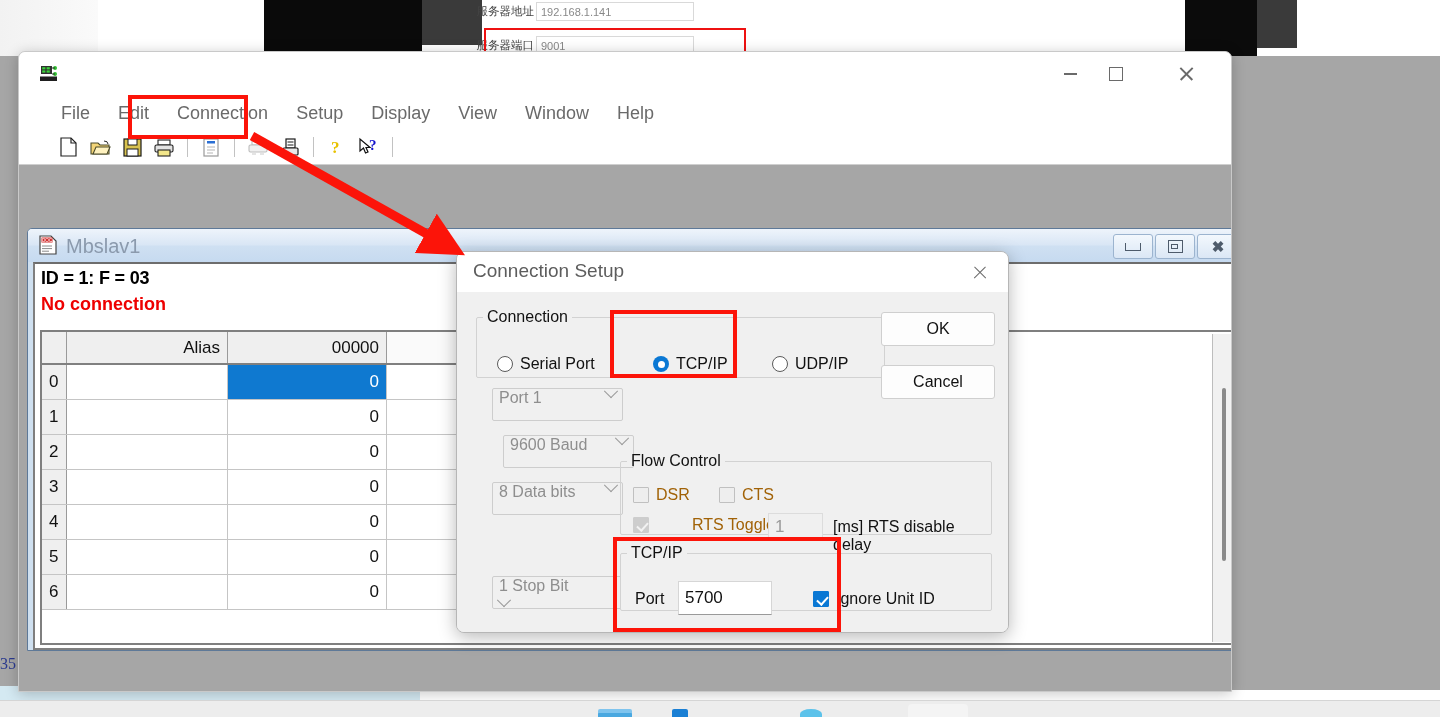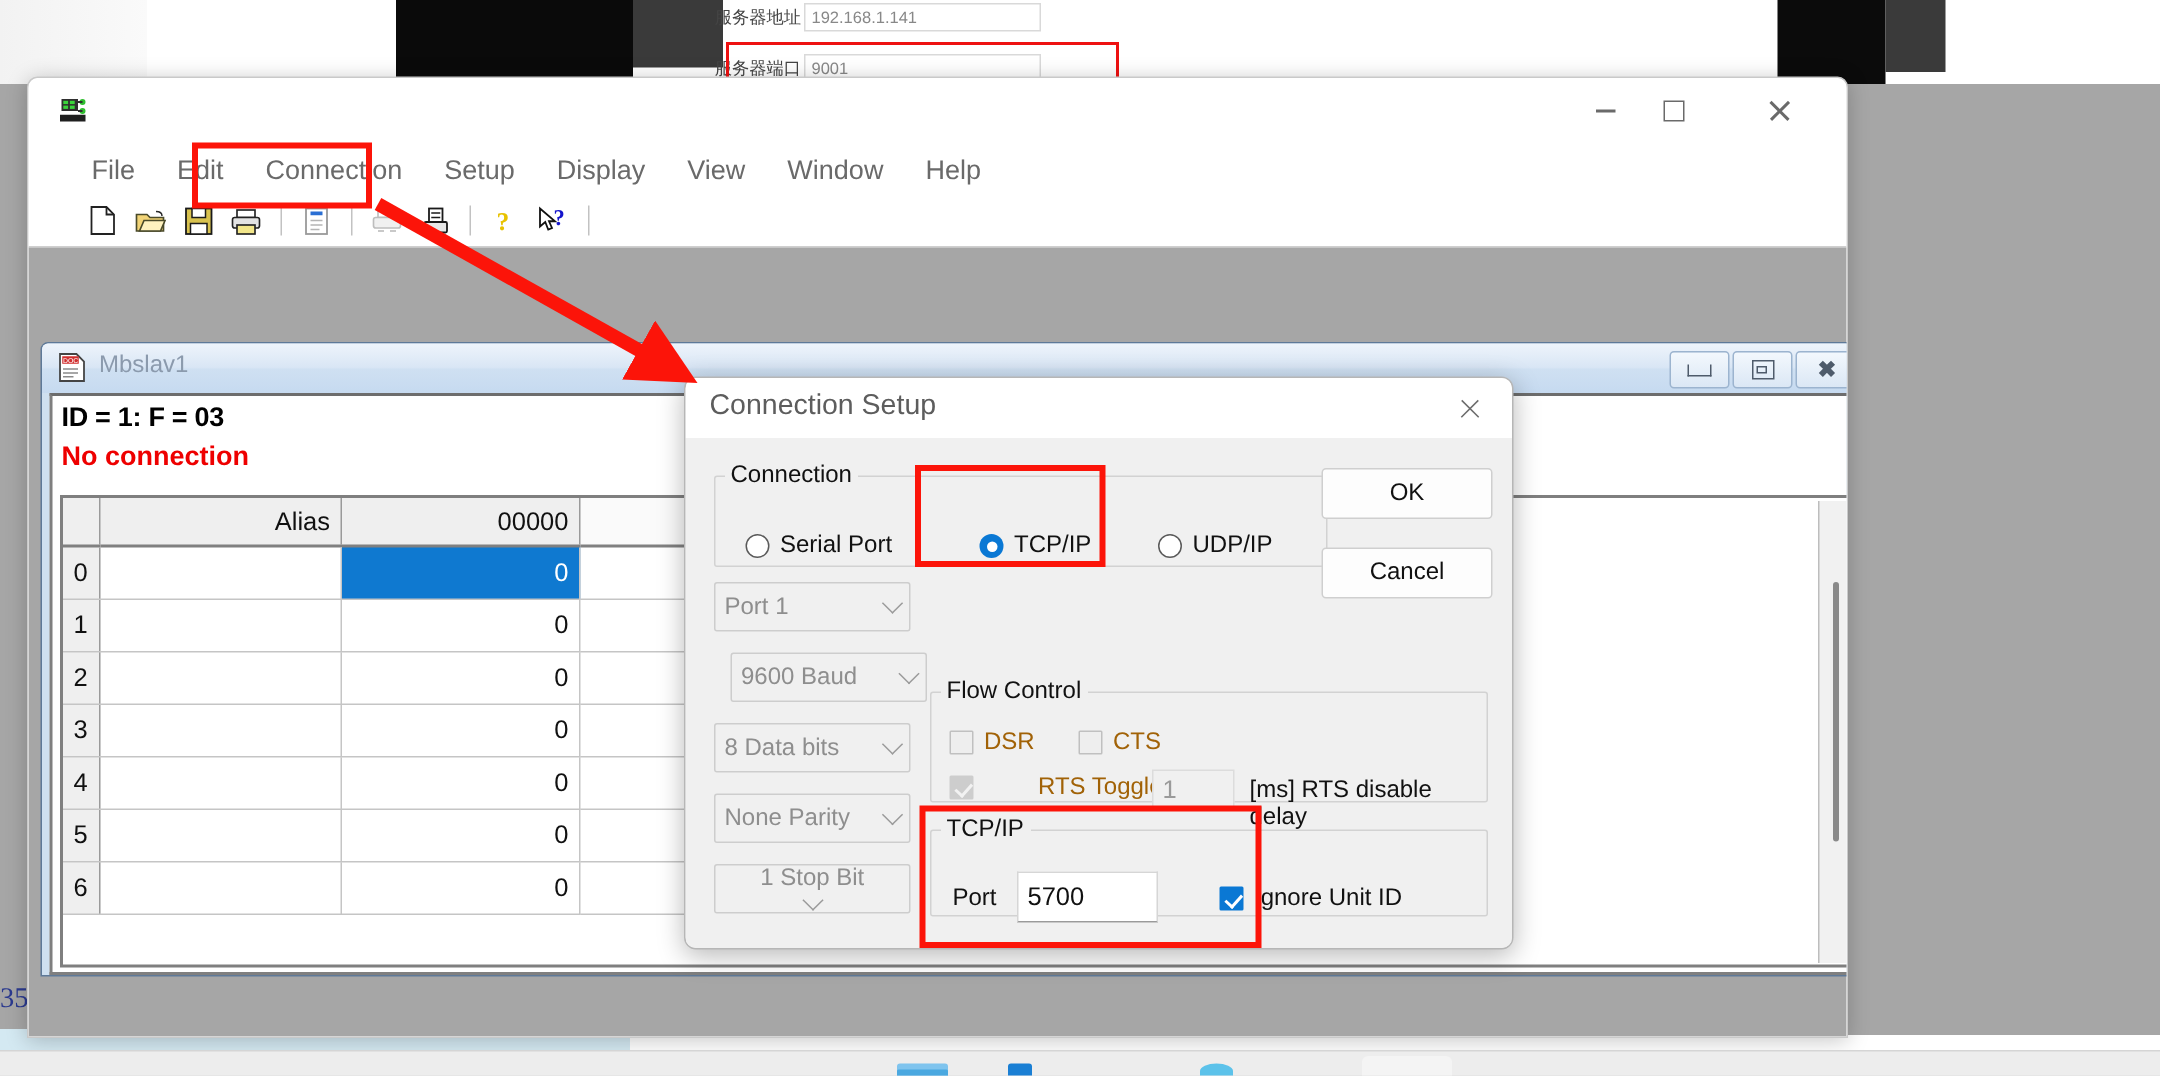--- a/index.html
+++ b/index.html
@@ -18,21 +18,21 @@
   .bg-dark-d{position:absolute;left:1257px;top:0;width:40px;height:48px;background:#3a3a3a;}
   .bg-form{position:absolute;left:470px;top:0;width:290px;height:58px;}
   .bg-form-row{position:absolute;display:flex;align-items:center;gap:2px;font-size:11px;color:#333;}
   .bg-form-label{width:64px;text-align:right;color:#444;font-size:11.5px;}
   .bg-form-input{width:158px;height:19px;border:1px solid #d9d9d9;background:#fff;
     font-size:11px;color:#888;padding:0 4px;line-height:19px;box-sizing:border-box;}
   .bg-red-box{position:absolute;left:484px;top:28px;width:262px;height:30px;
     border:2px solid #ee1111;box-sizing:border-box;}
   .bg-desktop{position:absolute;left:0;top:56px;width:1440px;height:634px;background:#a6a6a6;}
   .bg-white-panel{position:absolute;left:0;top:0;width:1440px;height:690px;background:#fff;}
-  .bg-35{position:absolute;left:0;top:655px;font-size:19px;color:#2b3a8f;font-family:"Liberation Serif",serif;}
+  .bg-35{position:absolute;left:0;top:655px;font-size:16px;color:#2b3a8f;font-family:"Liberation Serif",serif;}
   .bg-vline{position:absolute;left:68px;top:628px;width:3px;height:62px;background:#8a8a8a;}
   .bg-tint{position:absolute;left:0;top:686px;width:420px;height:14px;background:#d4e9f2;}
   
   #taskbar{position:absolute;left:0;top:700px;width:1440px;height:17px;
     background:#ededed;border-top:1px solid #d5d5d5;}
   .tb-ic{position:absolute;top:8px;}
   .tb-ic1{left:598px;width:34px;height:10px;background:#7fc4ee;border-radius:2px;}
   .tb-ic1b{left:598px;top:12px;width:34px;height:6px;background:#4aa8e0;border-radius:1px;}
   .tb-ic2{left:672px;width:16px;height:12px;background:#1a7fd4;border-radius:2px;}
   .tb-ic3{left:800px;width:22px;height:10px;background:#5cc2ea;border-radius:50% 50% 0 0;}
@@ -73,21 +73,21 @@
 
   
   #mdi-area{position:absolute;left:0;top:113px;width:1212px;height:526px;background:#a6a6a6;}
   #mdi-child{position:absolute;left:8px;top:63px;width:1222px;height:423px;
     background:#cfe0f0;border:1px solid #5e7998;border-radius:5px 5px 0 0;
     box-sizing:border-box;}
   #mdi-titlebar{height:33px;position:relative;
     background:linear-gradient(to bottom,#eef4fb 0%,#d9e6f5 48%,#cfe0f2 52%,#c6daf0 100%);
     border-radius:4px 4px 0 0;}
   #mdi-icon{position:absolute;left:10px;top:6px;width:20px;height:20px;}
-  #mdi-title{position:absolute;left:38px;top:6px;font-size:16px;color:#8b9aad;}
+  #mdi-title{position:absolute;left:38px;top:6px;font-size:20px;color:#8b9aad;}
   .mdi-btn{position:absolute;top:5px;width:38px;height:23px;
     background:linear-gradient(to bottom,#f3f8fd,#dbe7f5);
     border:1px solid #9cb4cf;border-radius:3px;display:flex;align-items:center;justify-content:center;}
   #mdi-min{right:95px;}
   #mdi-res{right:53px;}
   #mdi-cls{right:11px;}
   .g-min{width:14px;height:7px;border:1.6px solid #4e5b6b;border-top:none;}
   .g-res{width:13px;height:11px;border:1.6px solid #4e5b6b;position:relative;}
   .g-res:after{content:"";position:absolute;left:2.5px;top:2.5px;width:5px;height:3.5px;border:1.5px solid #4e5b6b;}
   .g-cls{font-size:15px;font-weight:bold;color:#4e5b6b;line-height:1;
@@ -142,22 +142,22 @@
   .rd{width:16px;height:16px;border-radius:50%;border:1.6px solid #5a5a5a;background:#fff;
     box-sizing:border-box;position:relative;flex:none;}
   .rd.on{border:none;background:#0a78d4;}
   .rd.on:after{content:"";position:absolute;left:4.5px;top:4.5px;width:7px;height:7px;
     border-radius:50%;background:#fff;}
   .rd.dis{border-color:#bdbdbd;}
   .rd.on.dis{background:#c6c6c6;}
   .rd.on.dis:after{background:#ededed;}
 
   .combo{position:absolute;width:131px;height:33px;background:#f0f0f0;border:1px solid #cdcdcd;
-    border-radius:2px;display:flex;align-items:center;padding:0 6px;box-sizing:border-box;
-    font-size:16px;color:#8e8e8e;justify-content:space-between;}
+    border-radius:2px;display:flex;padding:0 6px;box-sizing:border-box;
+    font-size:16px;color:#8e8e8e;justify-content:space-between;margin-left:16px;}
   .chev{width:9px;height:9px;border-right:1.6px solid #9a9a9a;border-bottom:1.6px solid #9a9a9a;
     transform:rotate(45deg) translate(-2px,-2px);}
 
   .cbx{width:16px;height:16px;border:1.6px solid #6b6b6b;background:#fff;box-sizing:border-box;
     flex:none;position:relative;border-radius:1px;}
   .cbx.dis{border-color:#c0c0c0;background:#eee;}
   .cbx.on{background:#0a78d4;border-color:#0a78d4;}
   .cbx.on.dis{background:#cdcdcd;border-color:#cdcdcd;}
   .cbx.on:after{content:"";position:absolute;left:4.5px;top:1.5px;width:5px;height:9px;
     border:solid #fff;border-width:0 2px 2px 0;transform:rotate(42deg);}
@@ -438,24 +438,20 @@
       <span class="chev"></span>
     </div>
     <div class="combo" style="left:30px;top:143px;">
       <span>9600 Baud</span>
       <span class="chev"></span>
     </div>
     <div class="combo" style="left:19px;top:190px;">
       <span>8 Data bits</span>
       <span class="chev"></span>
     </div>
-    <div class="combo" style="left:19px;top:237px;">
-      <span>None Parity</span>
-      <span class="chev"></span>
-    </div>
     <div class="combo" style="left:19px;top:284px;flex-direction:column;">
       <span>1 Stop Bit</span>
       <span class="chev"></span>
     </div>
 
 
     <fieldset class="gb" style="left:163px;top:160px;width:370px;height:81px;">
       <legend>Flow Control</legend>
       <div class="cbrow dis" style="position:absolute;left:12px;top:16px;">
         <span class="cbx dis"></span>

